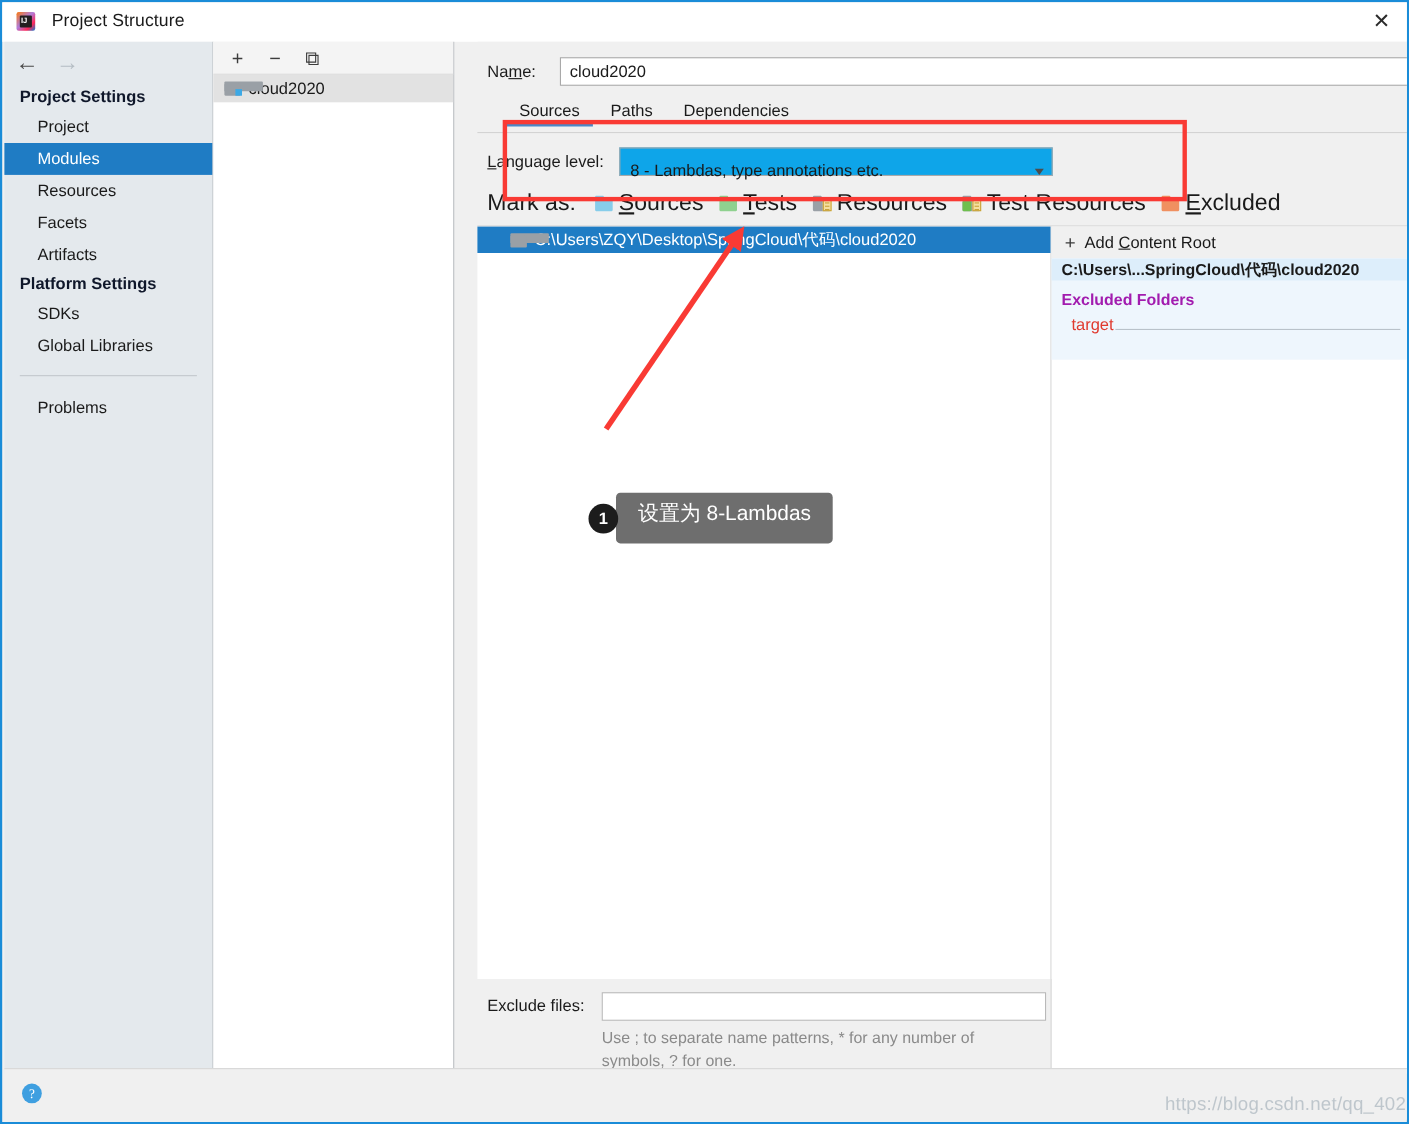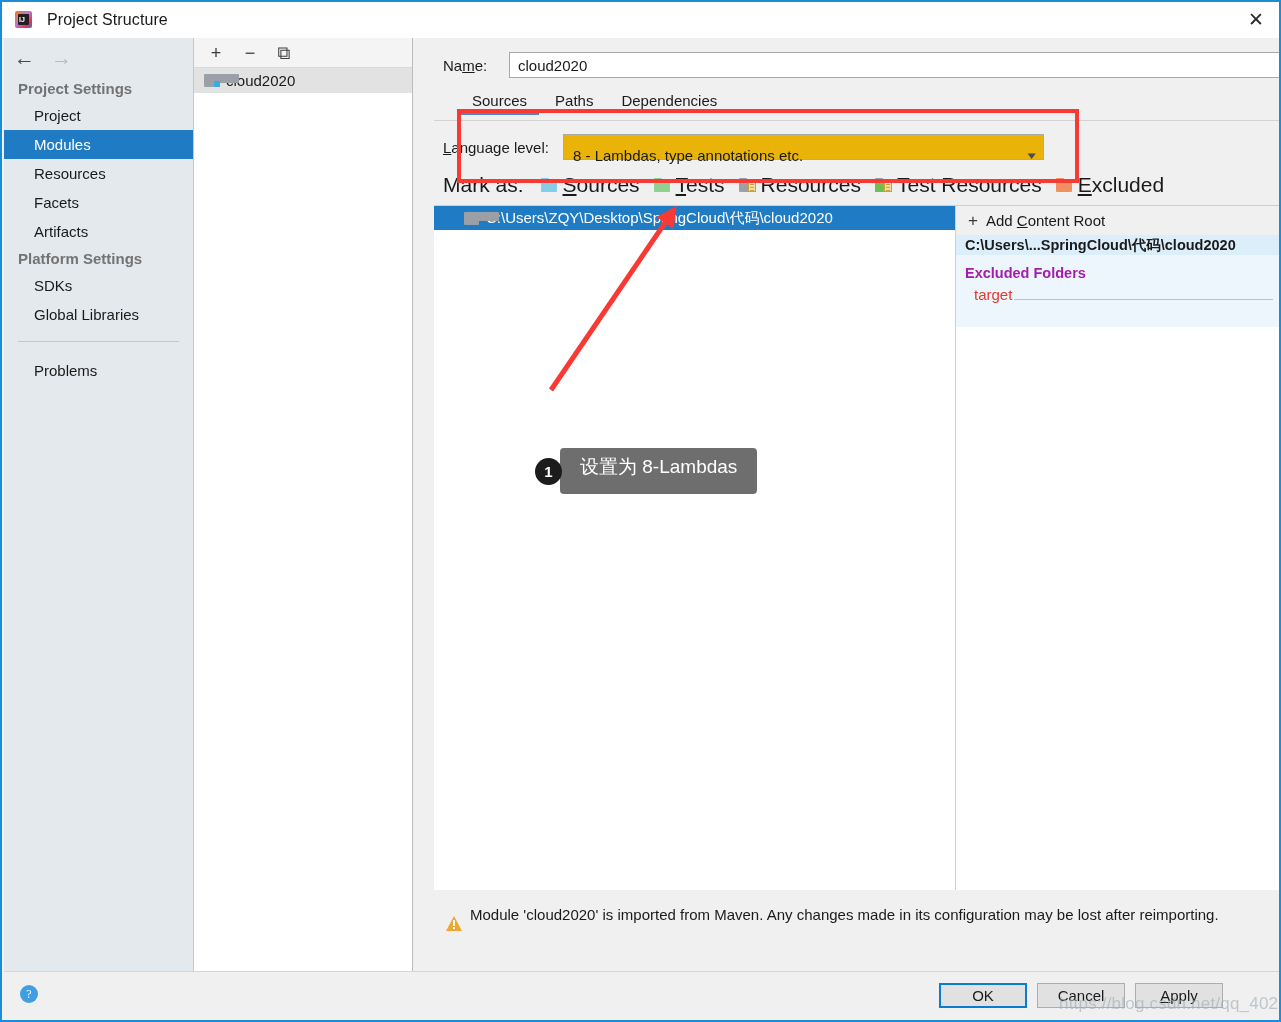--- a/index.html
+++ b/index.html
@@ -98,21 +98,21 @@
   .nav-arrow {
     font-size: 21px;
     line-height: 1;
     color: #4a4a4a;
     user-select: none;
   }
   .nav-arrow.disabled { color: #b5bdc4; }
   .group-header {
     font-size: 15px;
     font-weight: bold;
-    color: #737373;
+    color: #0f172a;
     padding: 4px 0 4px 14px;
   }
   .nav-item {
     font-size: 15px;
     color: #1a1a1a;
     padding: 5px 0 5px 30px;
     line-height: 19px;
   }
   .nav-item.selected {
     background: #1f7cc4;
@@ -250,23 +250,23 @@
     align-items: center;
     padding: 13px 0 0 9px;
   }
   .lang-label {
     font-size: 15px;
     color: #1a1a1a;
     width: 120px;
     flex: none;
   }
   .combo {
-    width: 481px;
+    width: 394px;
     height: 26px;
-    background: #eab308;
+    background: #0ea5e9;
     border: 1px solid #a9a9a9;
     box-sizing: border-box;
     display: flex;
     align-items: center;
     justify-content: space-between;
     padding: 16px 8px 0 9px;
     font-size: 15px;
     color: #1a1a1a;
   }
   .combo .chev {
@@ -711,42 +711,49 @@
             <span class="nm">target</span>
             <span class="rule"></span>
             <span class="x-btn">✕</span>
           </div>
           <div class="spacer"></div>
         </div>
       </div>
     </div>
 
     <div class="bottom-split">
+      <div class="bottom-left">
+        <div class="excl-files-row">
+          <span class="excl-files-label">Exclude files:</span>
+          <div class="excl-files-col">
+            <input class="excl-files-input" value="" style="">
+            <div class="excl-hint">
+              <span>Use ; to separate name patterns, * for any number of</span>
+              <span>symbols, ? for one.</span>
+            </div>
+          </div>
+        </div>
+      </div>
       <div class="bottom-right"></div>
     </div>
 
     <div class="warn-row">
       <span class="warn-ico">
         <svg width="16" height="15" viewBox="0 0 16 15">
           <polygon points="8,0 16,15 0,15" fill="#f0a732"></polygon>
           <rect x="7" y="4" width="2" height="6" fill="#ffffff"></rect>
           <rect x="7" y="11" width="2" height="2" fill="#ffffff"></rect>
         </svg>
       </span>
       <span>Module 'cloud2020' is imported from Maven. Any changes made in its configuration may be lost after reimporting.</span>
     </div>
   </div>
 
   <div class="footer">
     <div class="help-ico">?</div>
-    <div class="btns">
-      <div class="btn primary">OK</div>
-      <div class="btn">Cancel</div>
-      <div class="btn"><u>A</u>pply</div>
-    </div>
   </div>
 
   <div class="red-rect"></div>
 
   <svg class="ann-svg">
     <defs>
       <marker id="arrowhead" markerWidth="4.2" markerHeight="4.2" refX="2.2" refY="2.1" orient="auto">
         <polygon points="0,0 4.2,2.1 0,4.2" fill="#f93a34"></polygon>
       </marker>
     </defs>

